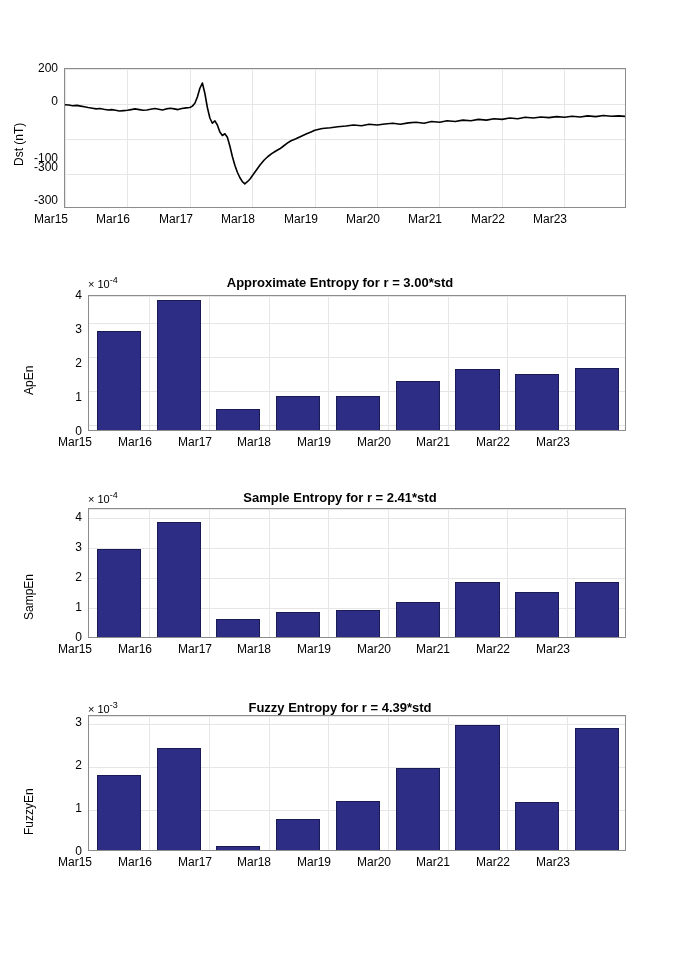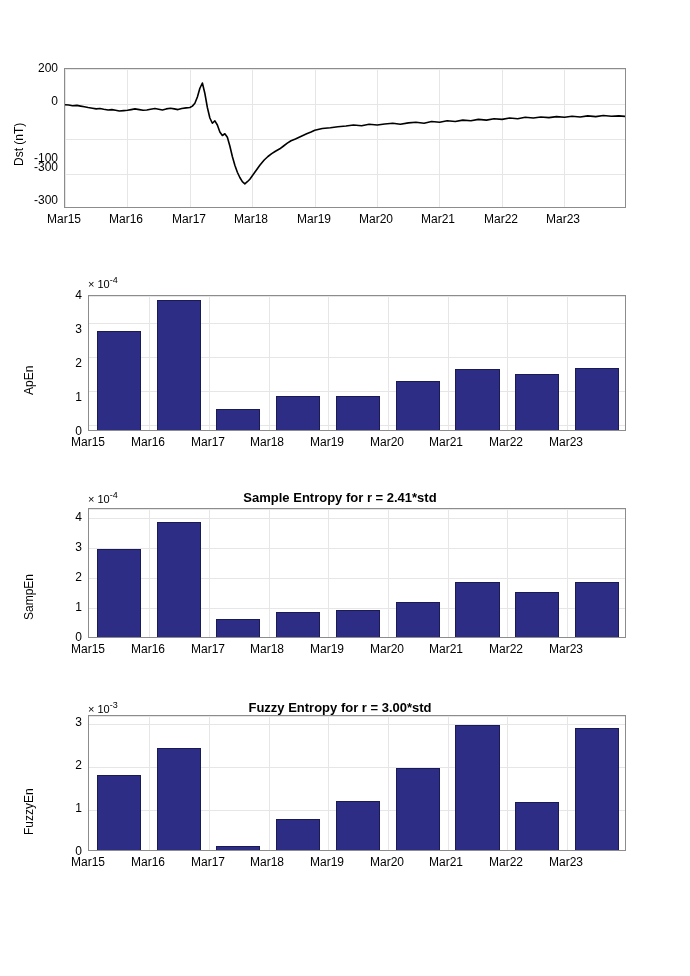--- a/index.html
+++ b/index.html
@@ -65,21 +65,20 @@
   }
   .ytick {
     position: absolute;
     text-align: right;
     font-size: 12px;
     color: #000;
     white-space: nowrap;
   }
   .xtick {
     position: absolute;
-    text-align: center;
     font-size: 12px;
     color: #000;
     white-space: nowrap;
   }
   .exp-label {
     position: absolute;
     font-size: 11px;
     color: #000;
     white-space: nowrap;
   }
@@ -139,20 +138,21 @@
     <div class="xtick" style="left:159px; top:166px; width:60px;">Mar17</div>
     <div class="xtick" style="left:221px; top:166px; width:60px;">Mar18</div>
     <div class="xtick" style="left:284px; top:166px; width:60px;">Mar19</div>
     <div class="xtick" style="left:346px; top:166px; width:60px;">Mar20</div>
     <div class="xtick" style="left:408px; top:166px; width:60px;">Mar21</div>
     <div class="xtick" style="left:471px; top:166px; width:60px;">Mar22</div>
     <div class="xtick" style="left:533px; top:166px; width:60px;">Mar23</div>
   </div>
 
   <div class="panel" style="left:0px; top:265px; width:690px; height:215px;">
+    <div class="panel-title" style="top:10px; left:40px; width:600px;">Approximate Entropy for r = 3.00*std</div>
 
     <div class="exp-label" style="left:88px; top:10px;">
       <span>× 10</span><sup>-4</sup>
     </div>
 
     <div class="ylabel" style="left:22px; top:130px;">ApEn</div>
 
     <div class="ytick" style="left:30px; top:23px; width:52px;">4</div>
     <div class="ytick" style="left:30px; top:57px; width:52px;">3</div>
     <div class="ytick" style="left:30px; top:91px; width:52px;">2</div>
@@ -248,21 +248,21 @@
     <div class="xtick" style="left:178px; top:162px; width:60px;">Mar17</div>
     <div class="xtick" style="left:237px; top:162px; width:60px;">Mar18</div>
     <div class="xtick" style="left:297px; top:162px; width:60px;">Mar19</div>
     <div class="xtick" style="left:357px; top:162px; width:60px;">Mar20</div>
     <div class="xtick" style="left:416px; top:162px; width:60px;">Mar21</div>
     <div class="xtick" style="left:476px; top:162px; width:60px;">Mar22</div>
     <div class="xtick" style="left:536px; top:162px; width:60px;">Mar23</div>
   </div>
 
   <div class="panel" style="left:0px; top:685px; width:690px; height:230px;">
-    <div class="panel-title" style="top:15px; left:40px; width:600px;">Fuzzy Entropy for r = 3.00*std</div>
+    <div class="panel-title" style="top:15px; left:40px; width:600px;">Fuzzy Entropy for r = 4.39*std</div>
 
     <div class="exp-label" style="left:88px; top:15px;">
       <span>× 10</span><sup>-3</sup>
     </div>
 
     <div class="ylabel" style="left:22px; top:150px;">FuzzyEn</div>
 
     <div class="ytick" style="left:30px; top:30px; width:52px;">3</div>
     <div class="ytick" style="left:30px; top:73px; width:52px;">2</div>
     <div class="ytick" style="left:30px; top:116px; width:52px;">1</div>

